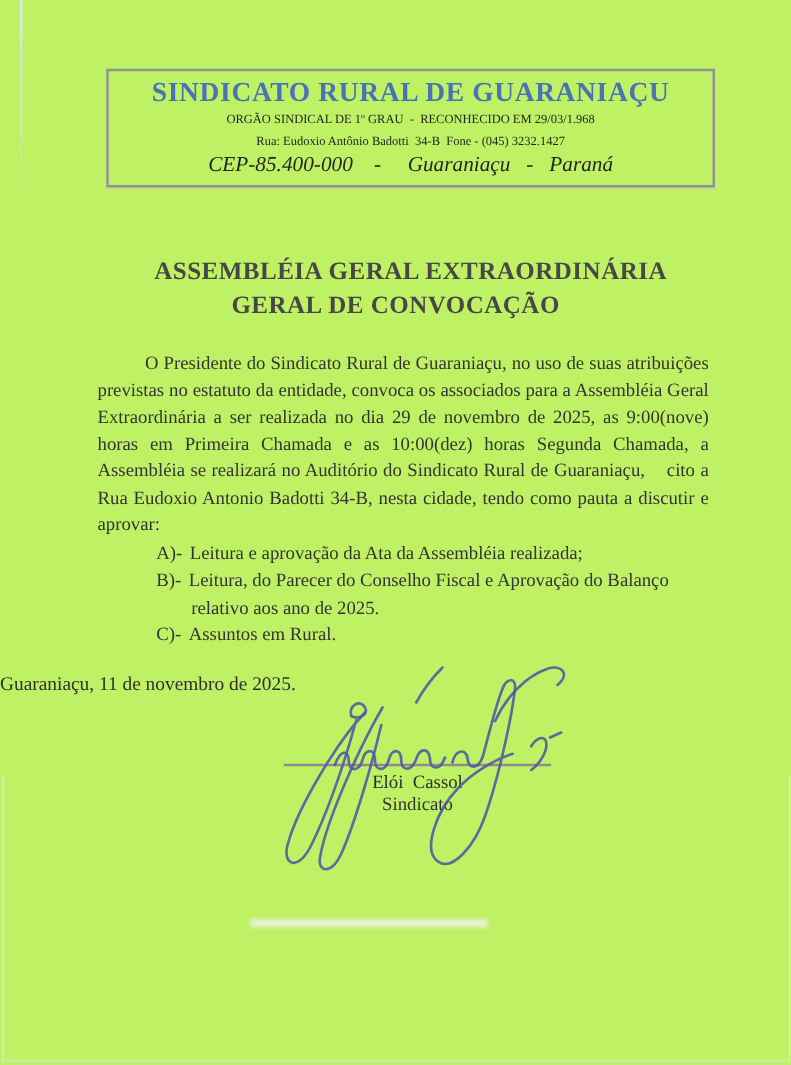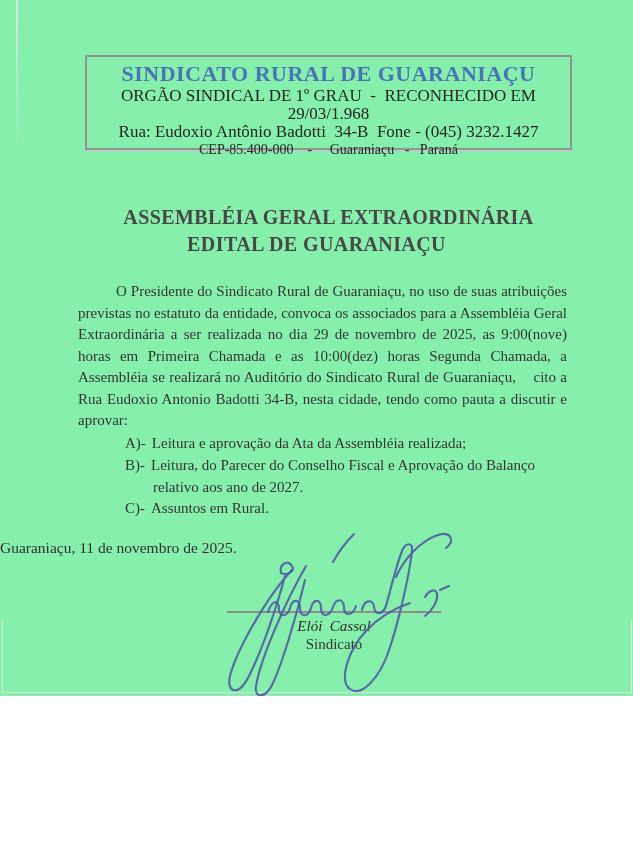--- a/index.html
+++ b/index.html
@@ -1,20 +1,20 @@
 <!DOCTYPE html>
 <html><head>
 <meta charset="utf-8">
 <style>
   html, body { margin: 0; padding: 0; background: #ffffff; }
   .page {
     position: relative;
     width: 633px;
-    height: 696px;
-    background: #86efac;
+    height: 852px;
+    background: #bef264;
     font-family: "Liberation Serif", serif;
     color: #383838;
     overflow: hidden;
   }
   
   .scan-streak {
     position: absolute; left: 16px; top: 0; width: 2px; height: 155px;
     background: linear-gradient(to bottom, #dce3ec, rgba(220,227,236,0));
   }
   .edge-left  { position: absolute; left: 2px; top: 620px; bottom: 3px; width: 1px; background: #e2e2e2; }
@@ -27,22 +27,22 @@
   .letterhead-box {
     position: absolute; left: 85px; top: 55px; width: 487px; height: 95px;
     border: 2px solid #929292; box-sizing: border-box;
     text-align: center; padding-top: 3px;
     box-shadow: 0 1px 0 #c9c9c9;
   }
   .org-name {
     font-size: 22px; font-weight: bold; color: #4b72b6; letter-spacing: 0.5px;
     line-height: 26px; margin-top: 1px;
   }
-  .lh-line { font-size: 17px; color: #252525; line-height: 18px; }
-  .lh-line.cep { font-size: 14px; }
+  .lh-line { font-size: 10px; color: #252525; line-height: 18px; }
+  .lh-line.cep { font-size: 17px; font-style: italic; }
 
   
   .title-main, .title-sub {
     position: absolute; left: 0; width: 100%; text-align: center;
     font-size: 20px; font-weight: bold; color: #474747; letter-spacing: 0.4px;
     margin: 0;
   }
   .title-main { top: 206px; padding-left: 12px; }
   .title-sub  { top: 233px; }
 
@@ -62,21 +62,21 @@
   .date-line {
     position: absolute; top: 539px; left: 0; width: 100%; 
     font-size: 15.5px; color: #303030;
   }
 
   
   .sig-block {
     position: absolute; left: 227px; top: 611px; width: 214px;
     border-top: 2px solid #8e8e8e; text-align: center;
   }
-  .sig-name  { font-size: 15px; color: #2e2e2e; line-height: 18px; margin-top: 4px; font-style: italic; }
+  .sig-name  { font-size: 15px; color: #2e2e2e; line-height: 18px; margin-top: 4px; }
   .sig-title { font-size: 15px; color: #343434; line-height: 18px; }
 
   .signature-ink {
     position: absolute; left: 0; top: 0; width: 633px; height: 852px;
     pointer-events: none;
   }
   .signature-ink path {
     fill: none; stroke: #4e57a5; stroke-width: 2.1;
     stroke-linecap: round; opacity: 0.88;
   }
@@ -93,30 +93,30 @@
   <div class="smudge"></div>
 
   <div class="letterhead-box">
     <div class="org-name">SINDICATO RURAL DE GUARANIAÇU</div>
     <div class="lh-line">ORGÃO SINDICAL DE 1º GRAU&nbsp; - &nbsp;RECONHECIDO EM 29/03/1.968</div>
     <div class="lh-line">Rua: Eudoxio Antônio Badotti&nbsp; 34-B&nbsp; Fone - (045) 3232.1427</div>
     <div class="lh-line cep">CEP-85.400-000&nbsp;&nbsp;&nbsp; - &nbsp;&nbsp;&nbsp;&nbsp;Guaraniaçu&nbsp;&nbsp; - &nbsp;&nbsp;Paraná</div>
   </div>
 
   <h1 class="title-main">ASSEMBLÉIA GERAL EXTRAORDINÁRIA</h1>
-  <h2 class="title-sub">EDITAL DE GUARANIAÇU</h2>
+  <h2 class="title-sub">GERAL DE CONVOCAÇÃO</h2>
 
   <p class="body-par">O Presidente do Sindicato Rural de Guaraniaçu, no uso de suas atribuições previstas no estatuto da entidade, convoca os associados para a Assembléia Geral Extraordinária a ser realizada no dia 29 de novembro de 2025, as 9:00(nove) horas em Primeira Chamada e as 10:00(dez) horas Segunda Chamada, a Assembléia se realizará no Auditório do Sindicato Rural de Guaraniaçu,&nbsp;&nbsp;&nbsp; cito a Rua Eudoxio Antonio Badotti 34-B, nesta cidade, tendo como pauta a discutir e aprovar:</p>
 
   <div class="agenda">
     <div class="agenda-item">
       <span class="agenda-label">A)-</span><span>Leitura e aprovação da Ata da Assembléia realizada;</span>
     </div>
     <div class="agenda-item">
-      <span class="agenda-label">B)-</span><span>Leitura, do Parecer do Conselho Fiscal e Aprovação do Balanço relativo aos ano de 2027.</span>
+      <span class="agenda-label">B)-</span><span>Leitura, do Parecer do Conselho Fiscal e Aprovação do Balanço relativo aos ano de 2025.</span>
     </div>
     <div class="agenda-item">
       <span class="agenda-label">C)-</span><span>Assuntos em Rural.</span>
     </div>
   </div>
 
   <div class="date-line">Guaraniaçu, 11 de novembro de 2025.</div>
 
   <div class="sig-block">
     <div class="sig-name">Elói&nbsp; Cassol</div>

